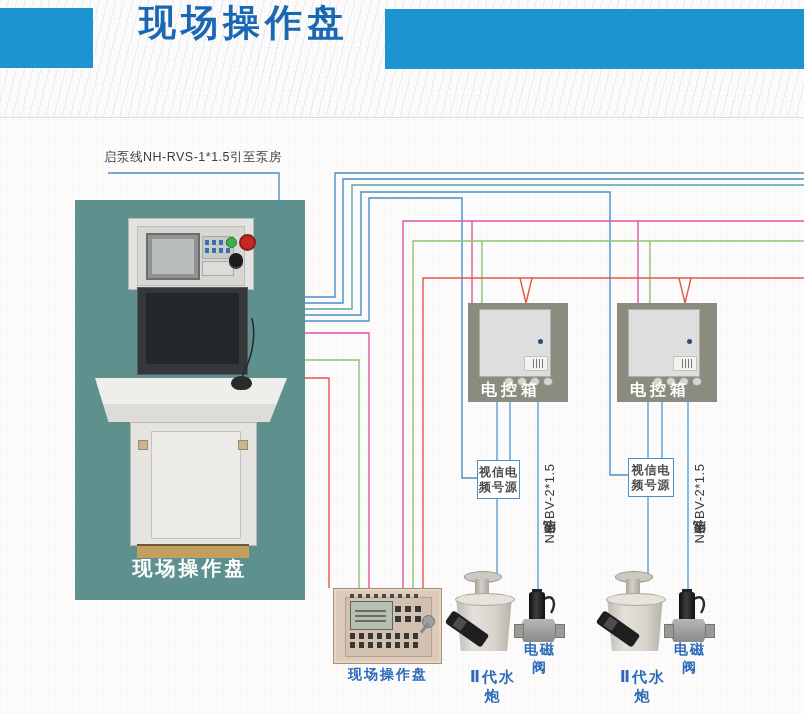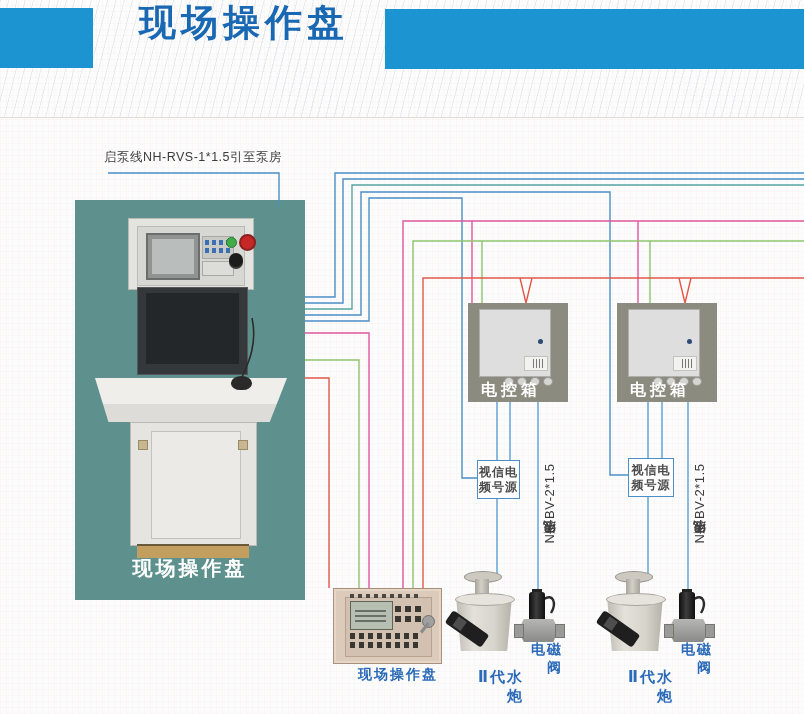--- a/index.html
+++ b/index.html
@@ -96,21 +96,21 @@
   .cannon .arm i{position:absolute;left:8px;top:2px;width:10px;height:11px;background:#4e4e4e;display:block;}
   
   .valve .coil{position:absolute;width:16px;height:30px;border-radius:3px 3px 0 0;
     background:linear-gradient(90deg,#0e0e0e,#3d3d3d 45%,#101010);}
   .valve .cap{position:absolute;width:10px;height:4px;background:#222;}
   .valve .vbody{position:absolute;width:35px;height:23px;
     clip-path:polygon(8% 0,92% 0,100% 25%,100% 75%,92% 100%,8% 100%,0 75%,0 25%);
     background:linear-gradient(#b6b6b4,#8a8a88);}
   .valve .port{position:absolute;width:8px;height:12px;background:#9a9a98;border:1px solid #77776f;}
   
-  .bluecap{color:#2a6ab8;font-weight:bold;text-align:right;letter-spacing:2px;}
+  .bluecap{color:#2a6ab8;font-weight:bold;text-align:center;letter-spacing:2px;}
 </style>
 </head>
 <body>
 
 <div id="stage">
 
   <div class="abs" id="top-band"></div>
   <div class="abs hdr-block" id="hdr-left"></div>
   <div class="abs hdr-block" id="hdr-right"></div>
   <div class="abs" id="title1">现场操作盘</div>

